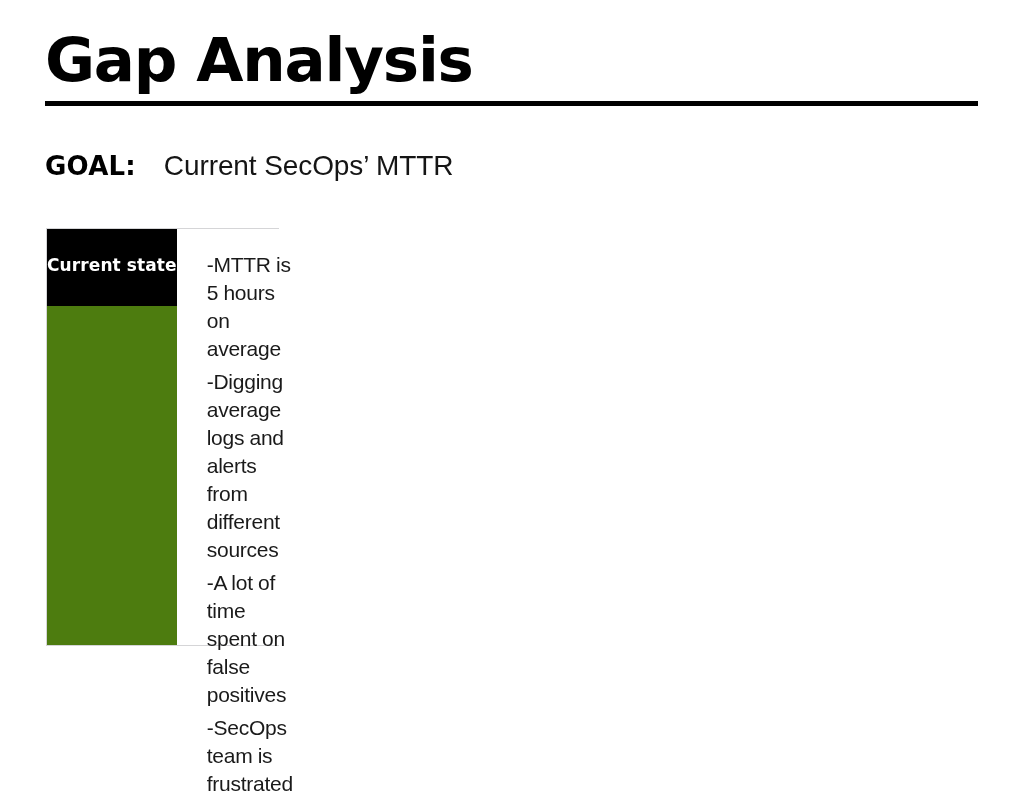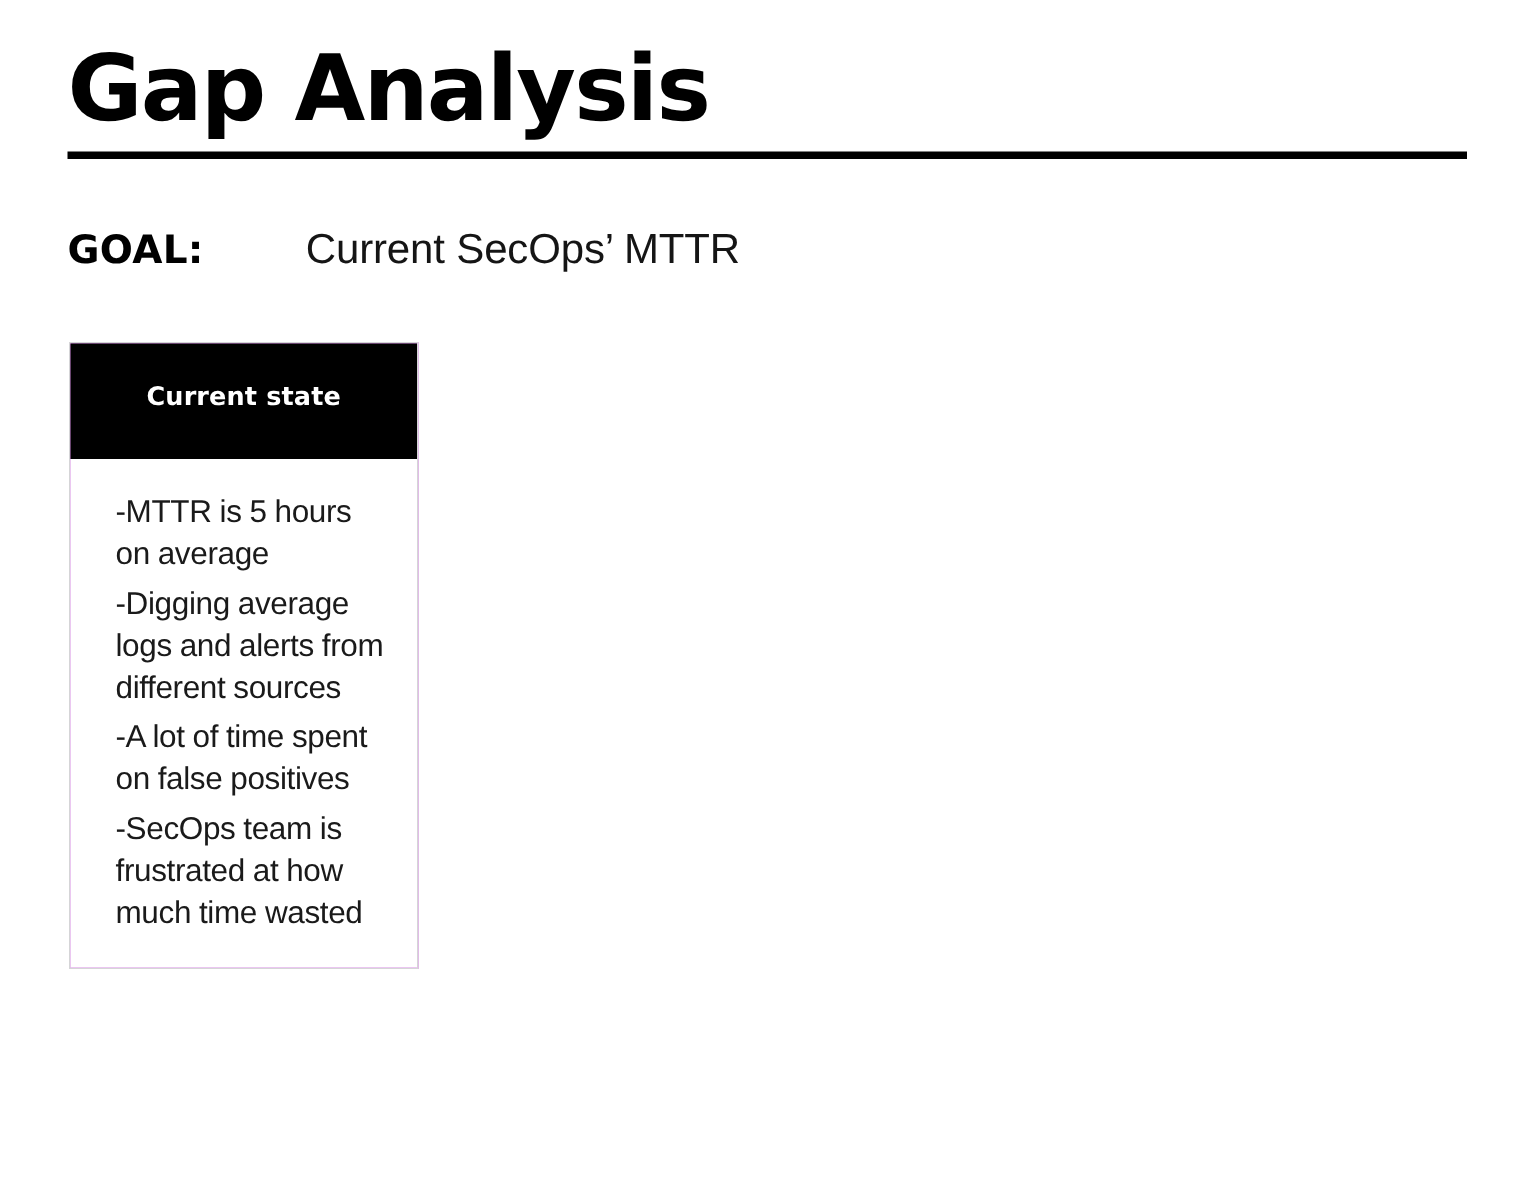--- a/index.html
+++ b/index.html
@@ -47,21 +47,20 @@
   }
 
   
   .goal-row {
     position: absolute;
     left: 45px;
     top: 150px;
     display: flex;
     align-items: baseline;
     white-space: nowrap;
-    gap: 40px;
   }
 
   .goal-label {
     font-family: "DejaVu Sans", "Liberation Sans", sans-serif;
     font-size: 26px;
     font-weight: 700;
     color: #000000;
     letter-spacing: 0.2px;
   }
 
@@ -75,24 +74,24 @@
   }
 
   
   .column-card {
     position: absolute;
     left: 46px;
     top: 228px;
     width: 233px;
     height: 418px;
     box-sizing: border-box;
-    background: #d946ef;
+    background: #4d7c0f;
     border: 1px solid #d5d5d7;
     display: flex;
-    flex-direction: column;
+    flex-direction: row;
   }
 
   .card-header {
     flex: 0 0 auto;
     height: 77px;
     background: #000000;
     color: #ffffff;
     display: flex;
     align-items: center;
     justify-content: center;

